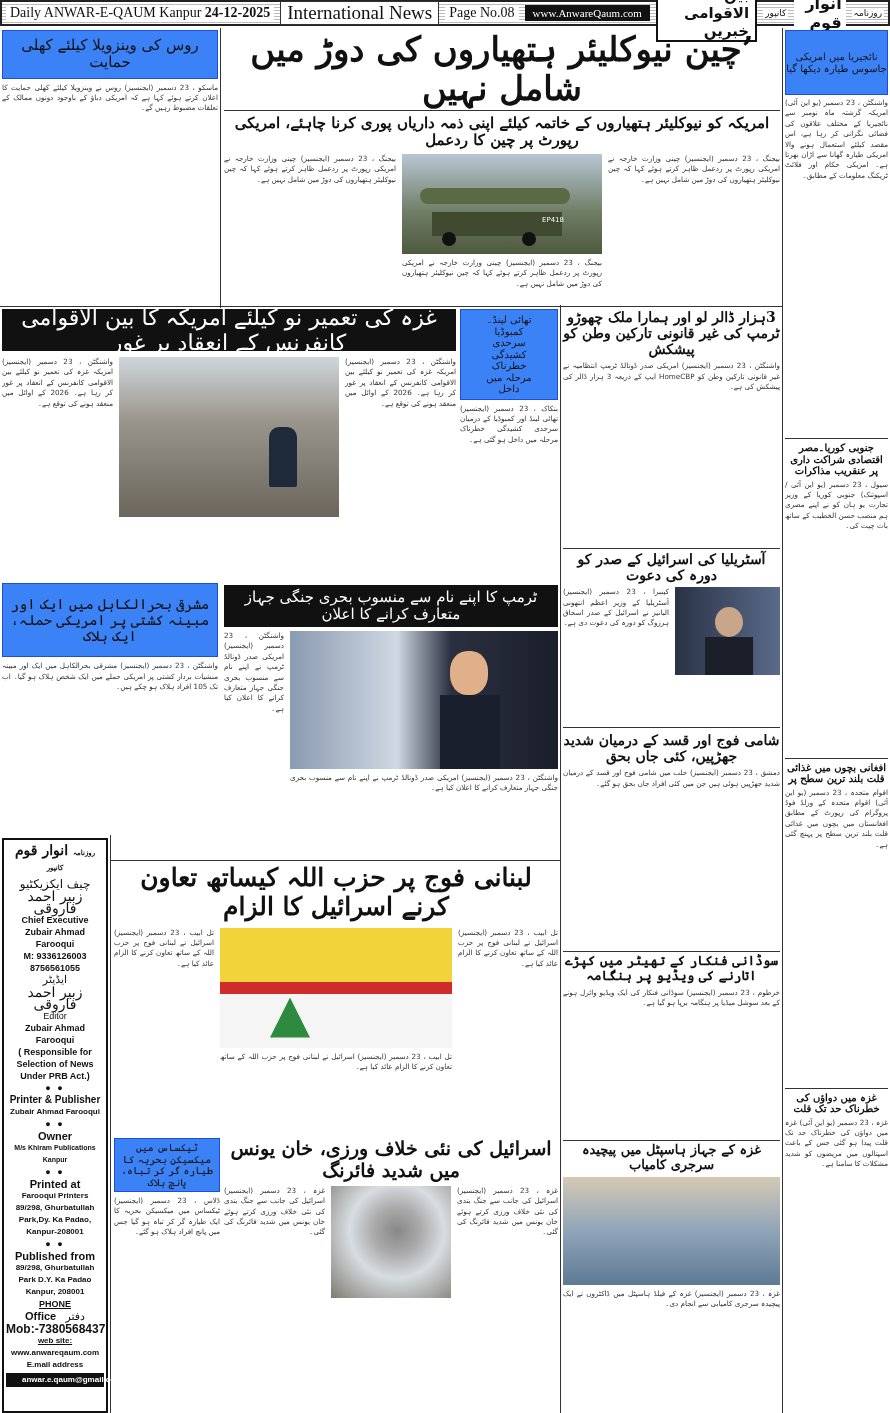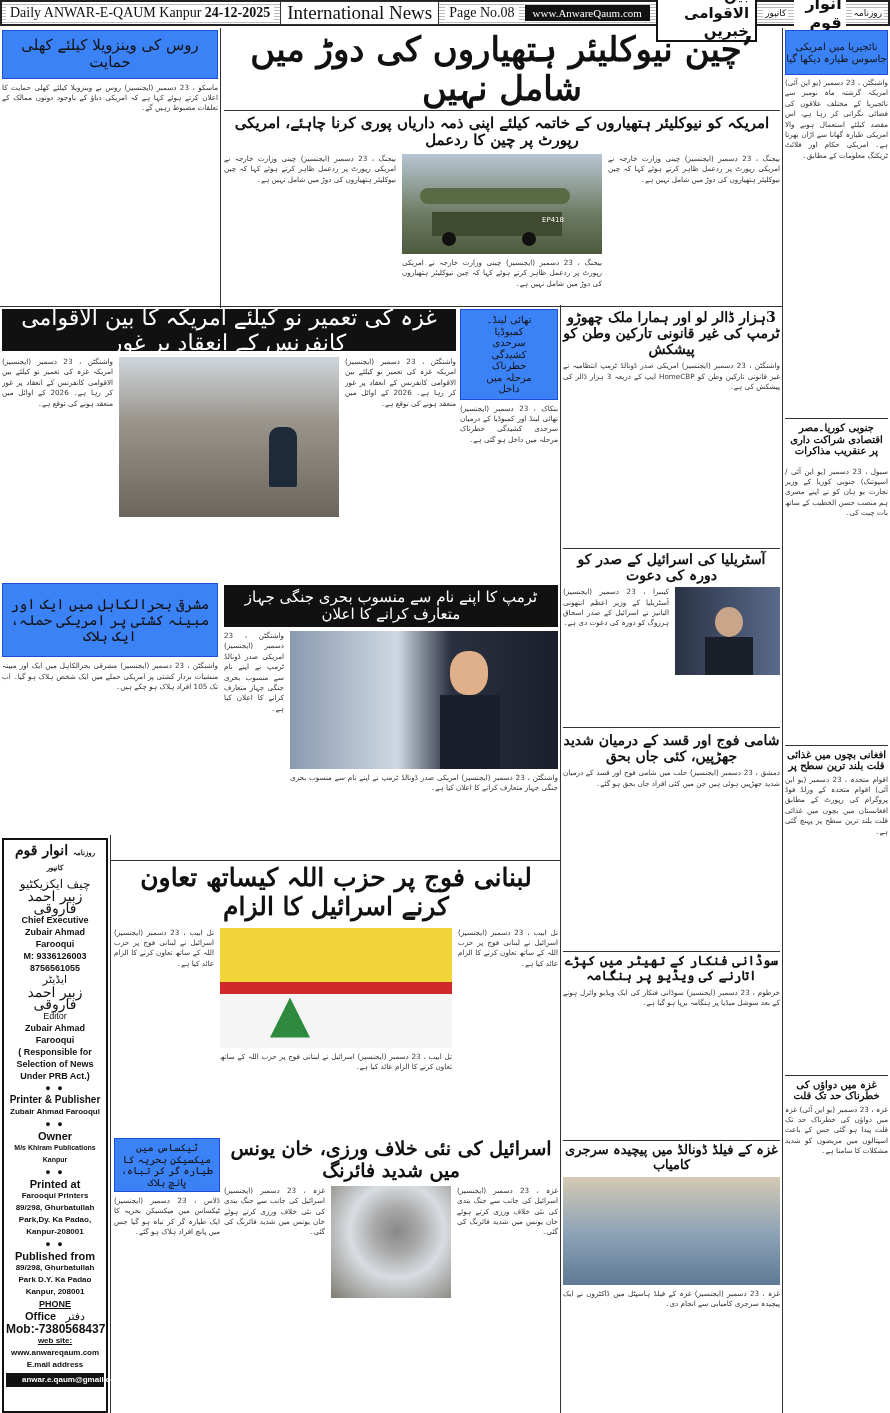--- a/index.html
+++ b/index.html
@@ -108,21 +108,21 @@
   <div class="headline" style="font-size:14px;font-weight:bold;border-top:1px solid #333;padding-top:4px">شامی فوج اور قسد کے درمیان شدید جھڑپیں، کئی جاں بحق</div>
   <div class="body-text" style="height:190px;margin-top:4px">دمشق ، 23 دسمبر (ایجنسیز) حلب میں شامی فوج اور قسد کے درمیان شدید جھڑپیں ہوئی ہیں جن میں کئی افراد جاں بحق ہو گئے۔</div>
 </div>
 
 <div class="abs" style="left:563px;top:951px;width:217px;height:185px">
   <div class="headline" style="font-size:13px;font-weight:bold;border-top:1px solid #333;padding-top:2px">سوڈانی فنکار کے تھیٹر میں کپڑے اتارنے کی ویڈیو پر ہنگامہ</div>
   <div class="body-text" style="height:160px;margin-top:4px">خرطوم ، 23 دسمبر (ایجنسیز) سوڈانی فنکار کی ایک ویڈیو وائرل ہونے کے بعد سوشل میڈیا پر ہنگامہ برپا ہو گیا ہے۔</div>
 </div>
 
 <div class="abs" style="left:563px;top:1140px;width:217px;height:273px">
-  <div class="headline" style="font-size:13px;font-weight:bold;border-top:1px solid #333;padding-top:2px">غزہ کے فیلڈ ڈونالڈ میں پیچیدہ سرجری کامیاب</div>
+  <div class="headline" style="font-size:13px;font-weight:bold;border-top:1px solid #333;padding-top:2px">غزہ کے جہاز ہاسپٹل میں پیچیدہ سرجری کامیاب</div>
   <div class="img" style="height:108px;margin-top:4px;background:linear-gradient(#d5c9b3,#8fa4b8 50%,#5e7a94)"></div>
   <div class="body-text" style="height:130px;margin-top:4px">غزہ ، 23 دسمبر (ایجنسیز) غزہ کے فیلڈ ہاسپٹل میں ڈاکٹروں نے ایک پیچیدہ سرجری کامیابی سے انجام دی۔</div>
 </div>
 
 <div class="abs" style="left:2px;top:583px;width:216px;height:250px">
   <div class="headline hl-box" style="font-size:14px;padding:12px 0">مشرقی بحرالکاہل میں ایک اور مبینہ کشتی پر امریکی حملہ، ایک ہلاک</div>
   <div class="body-text" style="height:195px;margin-top:4px">واشنگٹن ، 23 دسمبر (ایجنسیز) مشرقی بحرالکاہل میں ایک اور مبینہ منشیات بردار کشتی پر امریکی حملے میں ایک شخص ہلاک ہو گیا۔ اب تک 105 افراد ہلاک ہو چکے ہیں۔</div>
 </div>
 
 <div class="abs" style="left:224px;top:585px;width:334px;height:272px">
@@ -204,26 +204,26 @@
   <div class="headline" style="font-size:19px;font-weight:bold">اسرائیل کی نئی خلاف ورزی، خان یونس میں شدید فائرنگ</div>
   <div style="display:flex;gap:6px;margin-top:4px">
     <div class="body-text" style="flex:1;height:240px">غزہ ، 23 دسمبر (ایجنسیز) اسرائیل کی جانب سے جنگ بندی کی نئی خلاف ورزی کرتے ہوئے خان یونس میں شدید فائرنگ کی گئی۔</div>
     <div class="img" style="width:120px;height:112px;background:radial-gradient(circle at 55% 40%,#888 0,#aaa 25%,#d8dde2 50%,#7e7a70 100%)"></div>
     <div class="body-text" style="flex:1;height:240px">غزہ ، 23 دسمبر (ایجنسیز) اسرائیل کی جانب سے جنگ بندی کی نئی خلاف ورزی کرتے ہوئے خان یونس میں شدید فائرنگ کی گئی۔</div>
   </div>
 </div>
 
 <div class="abs" style="left:785px;top:30px;width:103px;height:1383px">
   <div>
-    <div class="headline hl-box" style="font-size:10px;padding:10px 0">نائجیریا میں امریکی جاسوس طیارہ دیکھا گیا</div>
+    <div class="headline hl-box" style="font-size:10px;padding:20px 0">نائجیریا میں امریکی جاسوس طیارہ دیکھا گیا</div>
     <div class="body-text" style="height:340px;margin-top:3px">واشنگٹن ، 23 دسمبر (یو این آئی) امریکہ گزشتہ ماہ نومبر سے نائجیریا کے مختلف علاقوں کی فضائی نگرانی کر رہا ہے، اس مقصد کیلئے استعمال ہونے والا امریکی طیارہ گھانا سے اڑان بھرتا ہے۔ امریکی حکام اور فلائٹ ٹریکنگ معلومات کے مطابق۔</div>
   </div>
   <div>
     <div class="headline" style="font-size:10px;font-weight:bold;border-top:1px solid #333;padding-top:3px">جنوبی کوریا۔مصر اقتصادی شراکت داری پر عنقریب مذاکرات</div>
-    <div class="body-text" style="height:278px;margin-top:10px">سیول ، 23 دسمبر (یو این آئی / اسپوتنک) جنوبی کوریا کے وزیر تجارت یو ہان کو نے اپنے مصری ہم منصب حسن الخطیب کے ساتھ بات چیت کی۔</div>
+    <div class="body-text" style="height:278px;margin-top:3px">سیول ، 23 دسمبر (یو این آئی / اسپوتنک) جنوبی کوریا کے وزیر تجارت یو ہان کو نے اپنے مصری ہم منصب حسن الخطیب کے ساتھ بات چیت کی۔</div>
   </div>
   <div>
     <div class="headline" style="font-size:10px;font-weight:bold;border-top:1px solid #333;padding-top:3px">افغانی بچوں میں غذائی قلت بلند ترین سطح پر</div>
     <div class="body-text" style="height:300px;margin-top:3px">اقوام متحدہ ، 23 دسمبر (یو این آئی) اقوام متحدہ کے ورلڈ فوڈ پروگرام کی رپورٹ کے مطابق افغانستان میں بچوں میں غذائی قلت بلند ترین سطح پر پہنچ گئی ہے۔</div>
   </div>
   <div>
     <div class="headline" style="font-size:10px;font-weight:bold;border-top:1px solid #333;padding-top:3px">غزہ میں دواؤں کی خطرناک حد تک قلت</div>
     <div class="body-text" style="height:300px;margin-top:3px">غزہ ، 23 دسمبر (یو این آئی) غزہ میں دواؤں کی خطرناک حد تک قلت پیدا ہو گئی جس کے باعث اسپتالوں میں مریضوں کو شدید مشکلات کا سامنا ہے۔</div>
   </div>
 </div>

